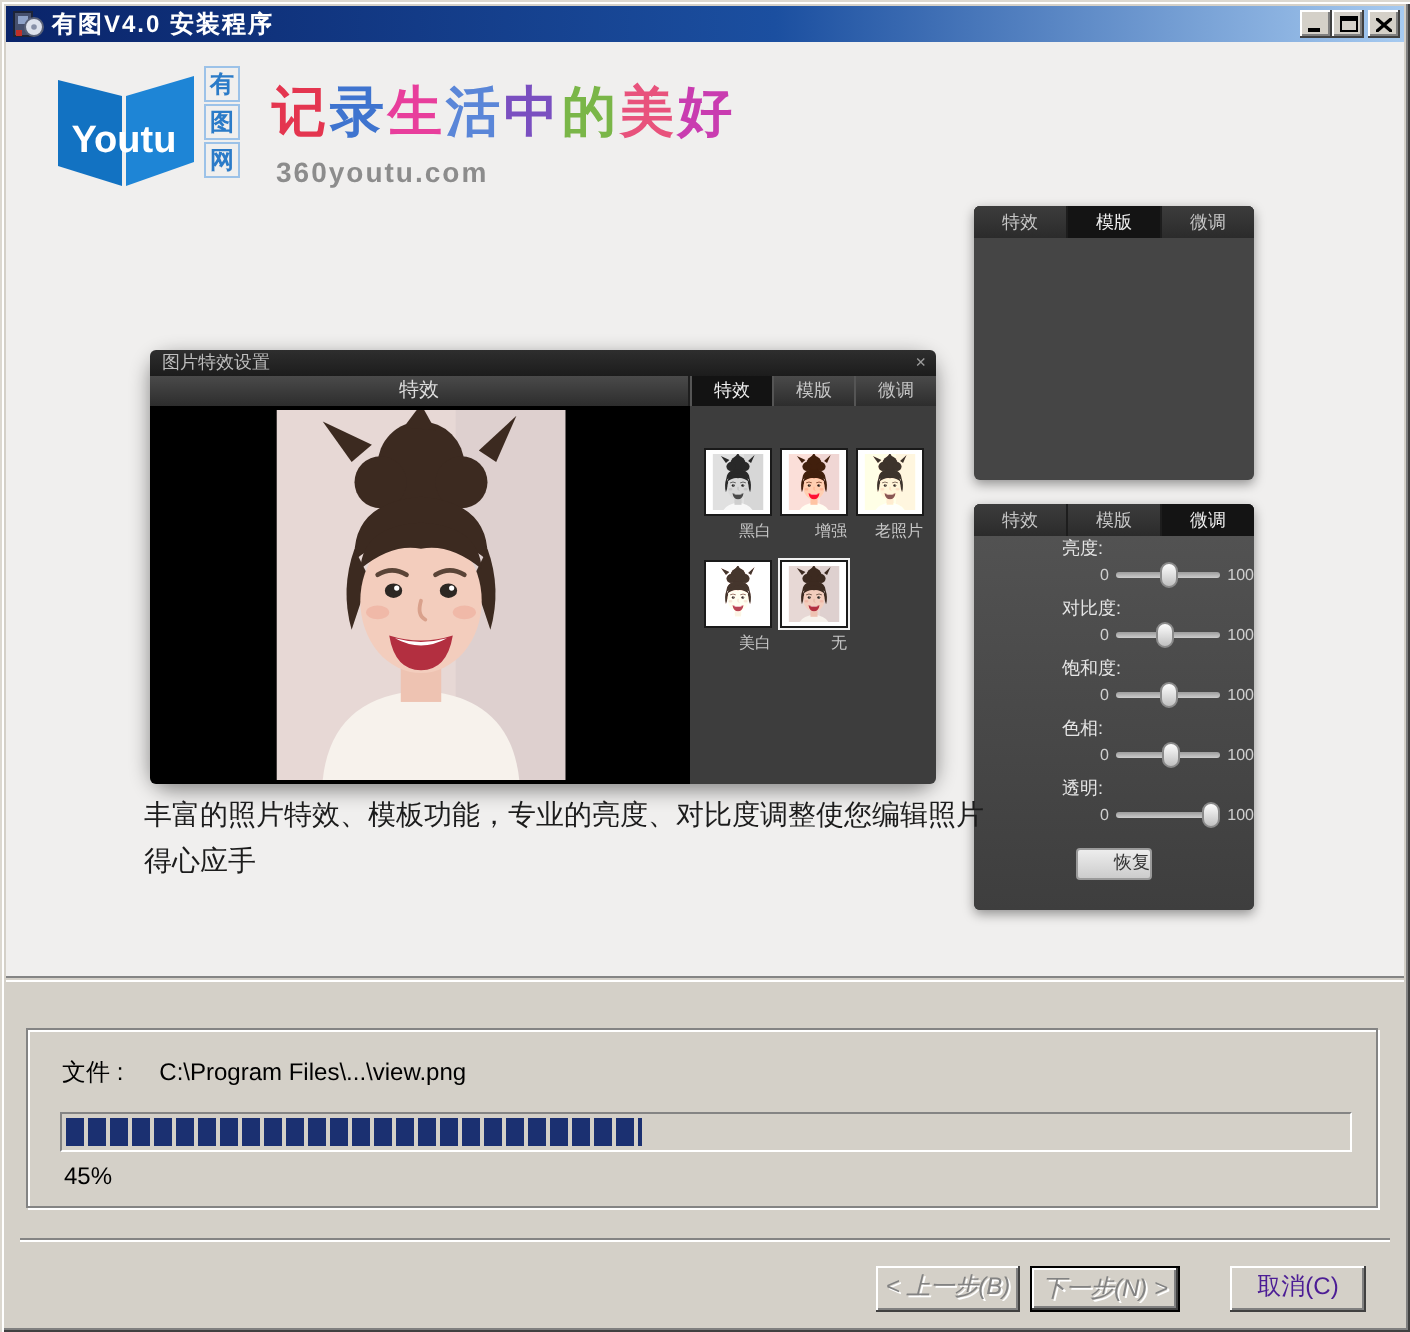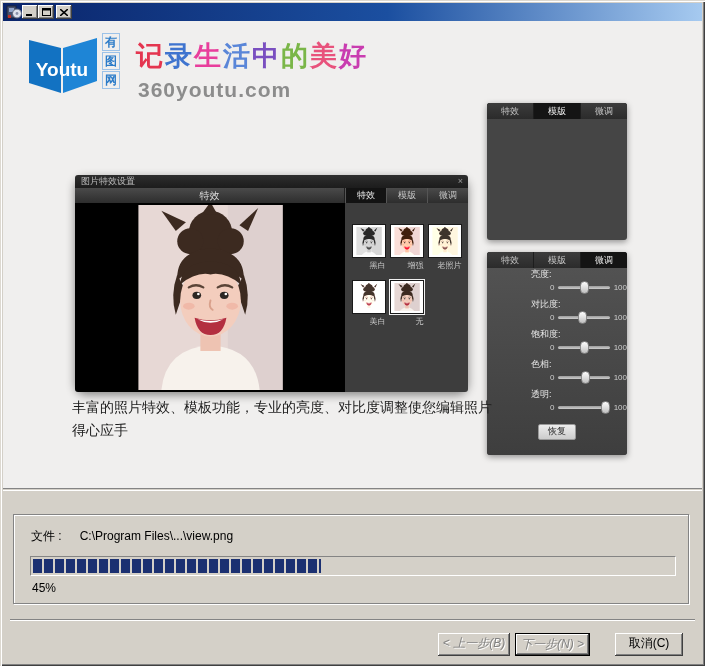--- a/index.html
+++ b/index.html
@@ -23,21 +23,21 @@
     border-bottom:1px solid #848484;box-sizing:border-box;}
 
   
   .logo{position:absolute;left:25px;top:11px;width:360px;height:66px;}
   .logo-mark{position:absolute;left:0;top:0;}
   .seal{position:absolute;left:74px;top:1px;display:flex;flex-direction:column;}
   .seal span{display:block;width:16px;height:16px;line-height:16px;text-align:center;font-size:12px;
     color:#2b7bc8;border:1px solid #9cc2e8;margin-bottom:1px;font-weight:bold;}
   .slogan{position:absolute;left:108px;top:6px;font-size:27px;font-weight:bold;font-family:"DejaVu Serif",serif;
     letter-spacing:2px;white-space:nowrap;}
-  .domain{position:absolute;left:110px;top:46px;font-size:21px;font-weight:bold;color:#8c8c8c;letter-spacing:1px;}
+  .domain{position:absolute;left:110px;top:46px;font-size:14px;font-weight:bold;color:#8c8c8c;letter-spacing:1px;}
 
   
   .dlg{position:absolute;left:72px;top:154px;width:393px;height:217px;border-radius:11px;
     box-shadow:0 3px 10px rgba(0,0,0,.45);background:#2c2c2c;}
   .dlg-title{position:absolute;left:0;top:0;width:100%;height:13px;background:linear-gradient(#2e2e2e,#1c1c1c);
     border-radius:3px 3px 0 0;color:#bdbdbd;font-size:9px;line-height:13px;padding-left:6px;box-sizing:border-box;}
   .dlg-close{position:absolute;right:5px;top:0;color:#9a9a9a;font-size:9px;line-height:13px;}
   .dlg-tabs{position:absolute;left:0;top:13px;width:100%;height:15px;display:flex;
     background:linear-gradient(#4a4a4a,#2d2d2d);}
   .dlg-preview-tab{width:270px;text-align:center;color:#ddd;font-size:10px;line-height:15px;border-right:1px solid #1e1e1e;box-sizing:border-box;}
@@ -76,21 +76,21 @@
   .vscroll{position:absolute;right:2px;top:36px;width:4px;height:96px;background:#b2c0d8;border-radius:2px;}
 
   .sliders{padding-top:0;margin-left:18px;}
   .sgroup{margin-bottom:4px;}
   .slabel{margin-left:26px;font-size:9px;color:#e6e6e6;height:12px;line-height:12px;}
   .srow{display:flex;align-items:center;margin-left:45px;height:14px;font-size:8px;color:#cfcfcf;}
   .track{position:relative;width:58px;height:3px;background:linear-gradient(#9c9c9c,#cdcdcd);border-radius:2px;margin:0 4px;}
   .sthumb{position:absolute;top:-5px;width:9px;height:13px;border-radius:5px;box-sizing:border-box;
     background:linear-gradient(#fdfdfd,#c0c0c0);border:1px solid #8a8a8a;}
   .reset-btn{display:block;margin:10px auto 0;width:36px;height:14px;background:linear-gradient(#ededed,#cccccc);
-    border:1px solid #9a9a9a;border-radius:2px;font-size:9px;color:#333;text-align:center;line-height:13px;}
+    border:1px solid #9a9a9a;border-radius:2px;font-size:9px;color:#333;text-align:right;line-height:13px;}
 
   
   .desc{position:absolute;left:69px;top:375px;width:432px;font-size:14px;color:#1c1c1c;line-height:23px;}
 
   
   .bottom{position:absolute;left:3px;top:490px;width:699px;height:173px;background:#d4d0c8;border-top:1px solid #ffffff;box-sizing:border-box;}
   .groupbox{position:absolute;left:10px;top:23px;width:676px;height:90px;border:1px solid #848484;
     box-shadow: inset 1px 1px 0 #fff, 1px 1px 0 #fff;box-sizing:border-box;}
   .fileline{margin:13px 0 0 17px;font-size:12px;color:#000;}
   .fileline .fpath{margin-left:18px;}
@@ -99,21 +99,21 @@
   .pfill{height:14px;background:repeating-linear-gradient(90deg,var(--bar) 0 9px,rgba(0,0,0,0) 9px 11px);}
   .pct{margin:5px 0 0 18px;font-size:12px;color:#000;}
   .divider{position:absolute;left:7px;top:128px;width:685px;height:0;border-top:1px solid #848484;border-bottom:1px solid #ffffff;}
 
   .btn{position:absolute;top:142px;height:23px;background:#d4d0c8;font-size:12px;text-align:center;line-height:21px;
     box-shadow: inset -1px -1px 0 #404040, inset 1px 1px 0 #ffffff, inset -2px -2px 0 #808080;box-sizing:border-box;}
   .btn.disabled{color:#828282;text-shadow:1px 1px 0 #fff;font-style:italic;}
   .btn.default{border:1px solid #000;box-shadow: inset -1px -1px 0 #404040, inset 1px 1px 0 #ffffff, inset -2px -2px 0 #808080;}
   .btn-back{left:435px;width:72px;}
   .btn-next{left:512px;width:75px;}
-  .btn-cancel{left:612px;width:68px;color:#000000;}
+  .btn-cancel{left:612px;width:68px;color:#4c1d95;}
 
   .hiddendefs{position:absolute;width:0;height:0;overflow:hidden;}
 </style>
 </head>
 <body>
 
 <svg class="hiddendefs" xmlns="http://www.w3.org/2000/svg">
   <defs>
     <symbol id="sym-girl" viewBox="0 0 100 128">
       <rect width="100" height="128" fill="#e7d8d5"></rect>
@@ -167,20 +167,21 @@
 <div id="window">
 
   <div class="titlebar">
     <svg class="appicon" viewBox="0 0 16 16">
       <rect x="1" y="2" width="9" height="12" fill="#46506e" stroke="#1d2438" stroke-width="1"></rect>
       <rect x="3" y="4" width="5" height="4" fill="#8fa2c8"></rect>
       <rect x="2" y="11" width="3" height="3" fill="#c03028"></rect>
       <circle cx="11" cy="9.5" r="4.5" fill="#dde1ec" stroke="#5a6278"></circle>
       <circle cx="11" cy="9.5" r="1.4" fill="#8890a8"></circle>
     </svg>
+    <span class="titletext">有图V4.0 安装程序</span>
     <div class="tbtn">
       <svg width="8" height="7" viewBox="0 0 8 7">
           <rect x="0" y="5" width="6" height="2" fill="#000"></rect>
         </svg>
     </div>
     <div class="tbtn">
       <svg width="9" height="8" viewBox="0 0 9 8">
           <rect x="0.5" y="0.5" width="8" height="7" fill="none" stroke="#000"></rect>
           <rect x="0.5" y="0.5" width="8" height="2" fill="#000"></rect>
         </svg>

